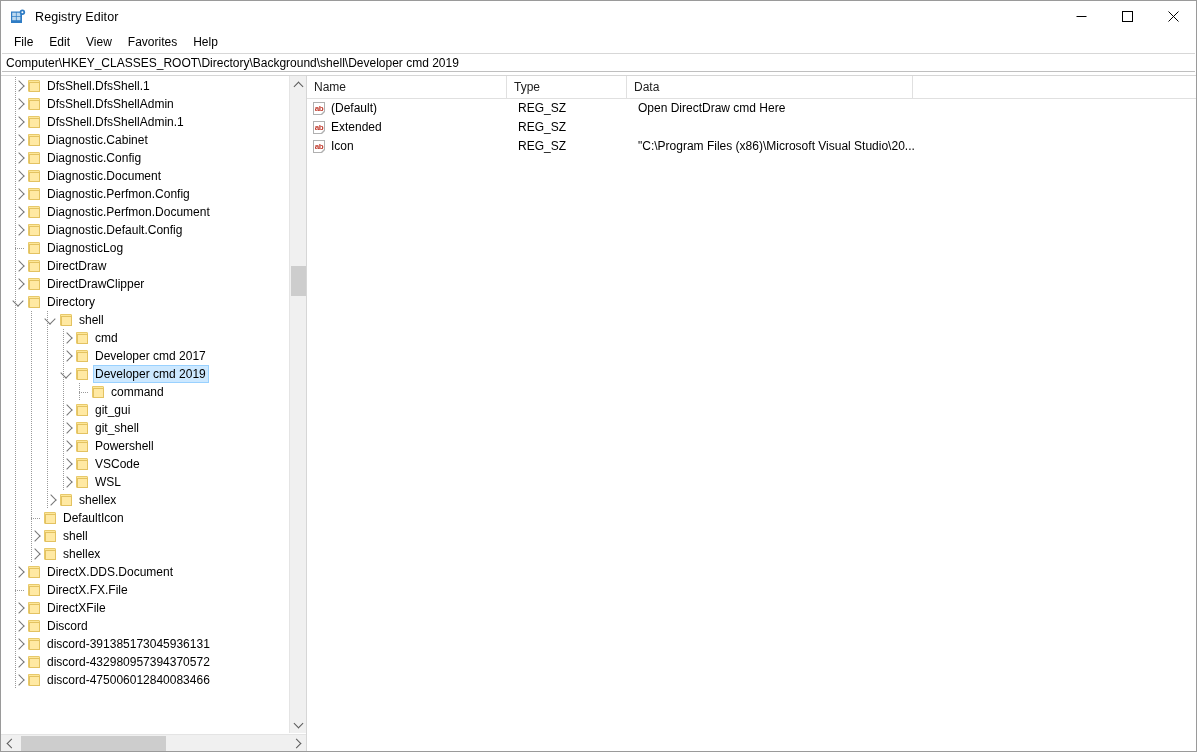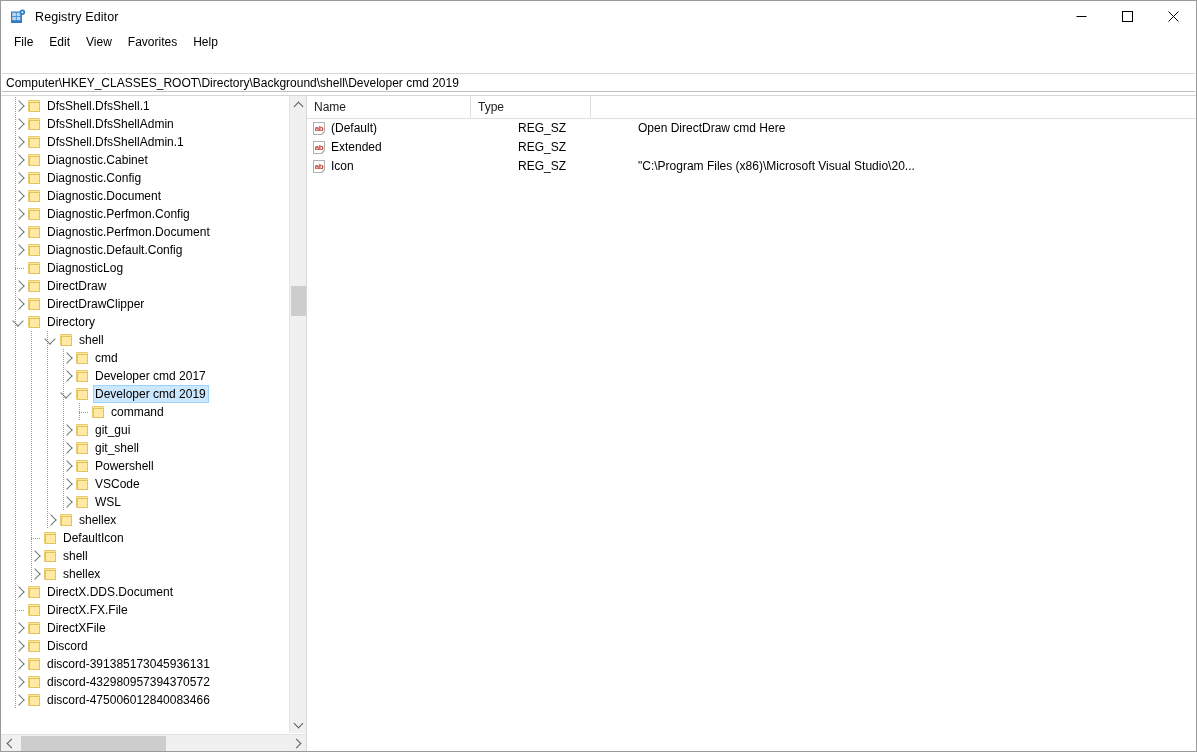--- a/index.html
+++ b/index.html
@@ -83,21 +83,20 @@
     cursor: default;
     line-height: 14px;
   }
 
   
   .addressbar-wrap {
     height: 20px;
     min-height: 20px;
     padding: 0 0 2px 0;
     background: #ffffff;
-    margin-top: 20px;
   }
   .addressbar {
     margin: 0 1px;
     height: 19px;
     border: 1px solid #bfbfbf;
     border-left: none;
     border-right: none;
     border-top: 1px solid #d7d7d7;
     background: #ffffff;
     display: flex;
@@ -882,22 +881,23 @@
           </div>
         <div class="sb-thumb-h" style="left:20px;width:145px;"></div>
         <div class="arrow-btn rt">
             <div class="sb-chev rt"></div>
           </div>
       </div>
     </div>
 
     <div class="value-pane">
       <div class="col-header">
-        <div class="col-head" style="width:164px;">Name</div>
+        <div class="col-head" style="width:200px;">Name</div>
         <div class="col-head" style="width:120px;">Type</div>
+        <div class="col-head" style="width:286px;">Data</div>
       </div>
       <div class="rows" id="value-rows">
           <div class="val-row">
             <div class="cell name" style="width: 204px;">
               <span class="sz-icon">
                 <span class="page"></span>
                 <span class="ab">ab</span>
                 <span class="fold"></span>
               </span>
               <span>(Default)</span>

